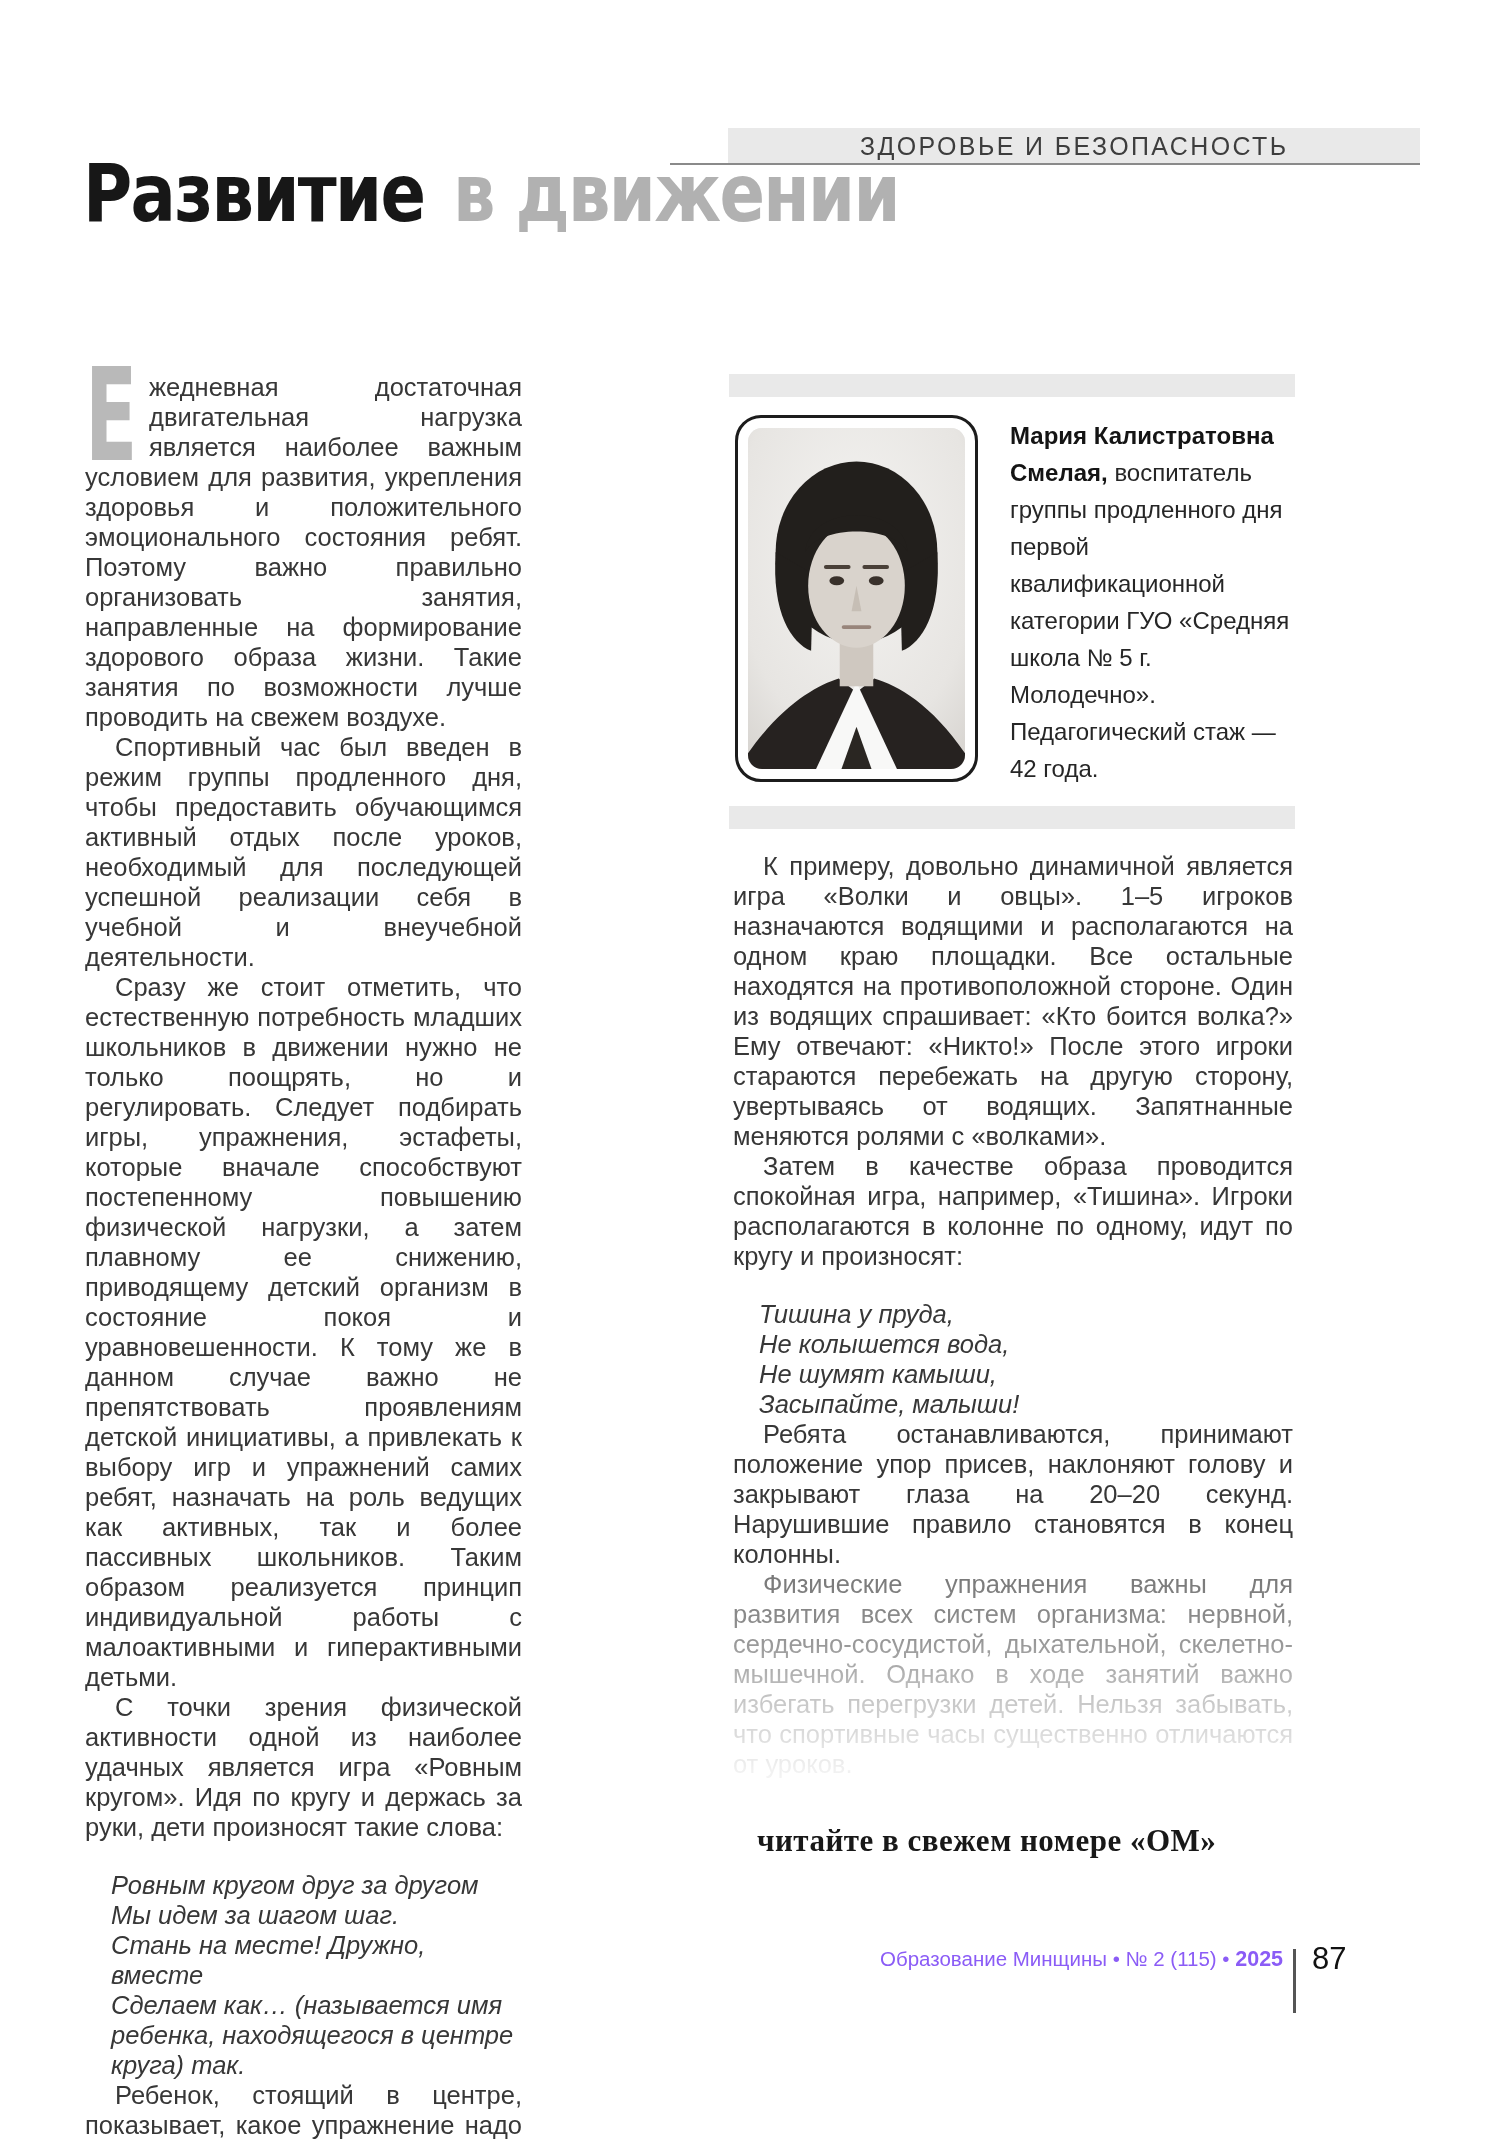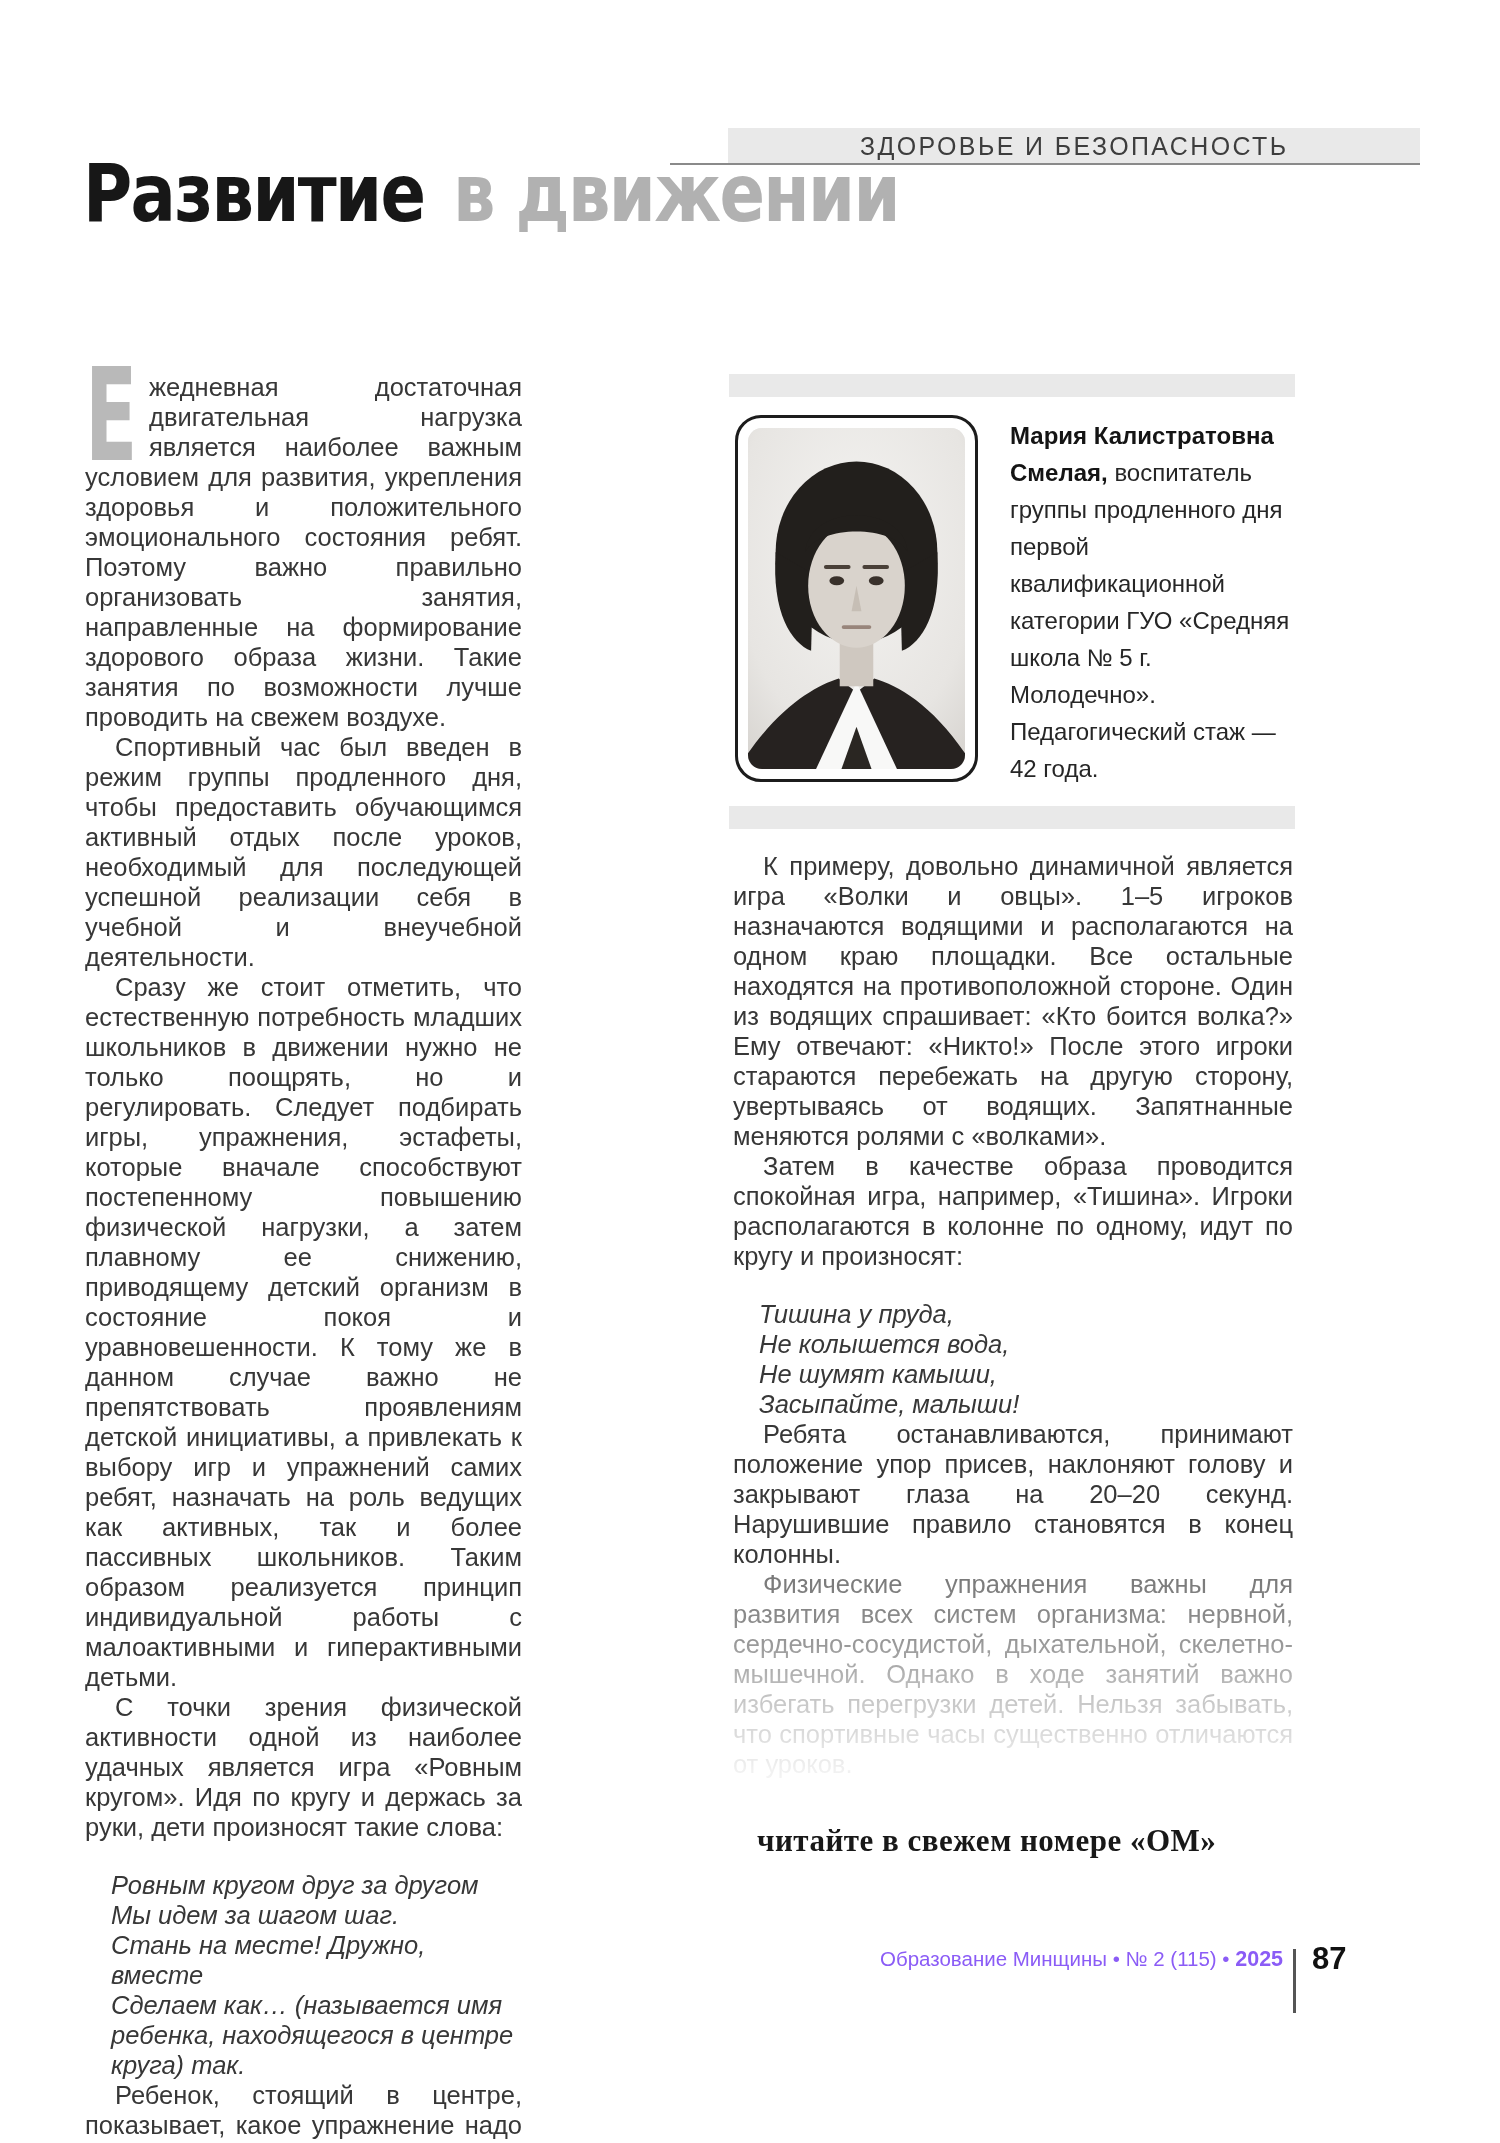--- a/index.html
+++ b/index.html
@@ -81,21 +81,21 @@
     position:absolute;left:757px;top:1792px;
     font-family:"Liberation Serif",serif;font-weight:bold;
     font-size:31px;letter-spacing:0.5px;color:#181818;white-space:nowrap;margin-top:31px;
   }
   .footer-journal{
     position:absolute;left:880px;top:1947px;width:396px;text-align:right;
     font-size:20.5px;color:#8b5cf6;white-space:nowrap;
   }
   .footer-journal b{font-size:21.5px;}
   .footer-divider{position:absolute;left:1293px;top:1949px;width:3px;height:64px;background:#555555;}
-  .footer-page{position:absolute;left:1312px;top:1941px;font-size:31px;font-weight:bold;color:#111111;}
+  .footer-page{position:absolute;left:1312px;top:1941px;font-size:31px;font-weight:normal;color:#111111;}
 </style>
 </head>
 <body>
 
 <div class="page">
 
   <div class="section-bar">
     <span class="section-label">ЗДОРОВЬЕ И БЕЗОПАСНОСТЬ</span>
   </div>
   <div class="header-rule"></div>

